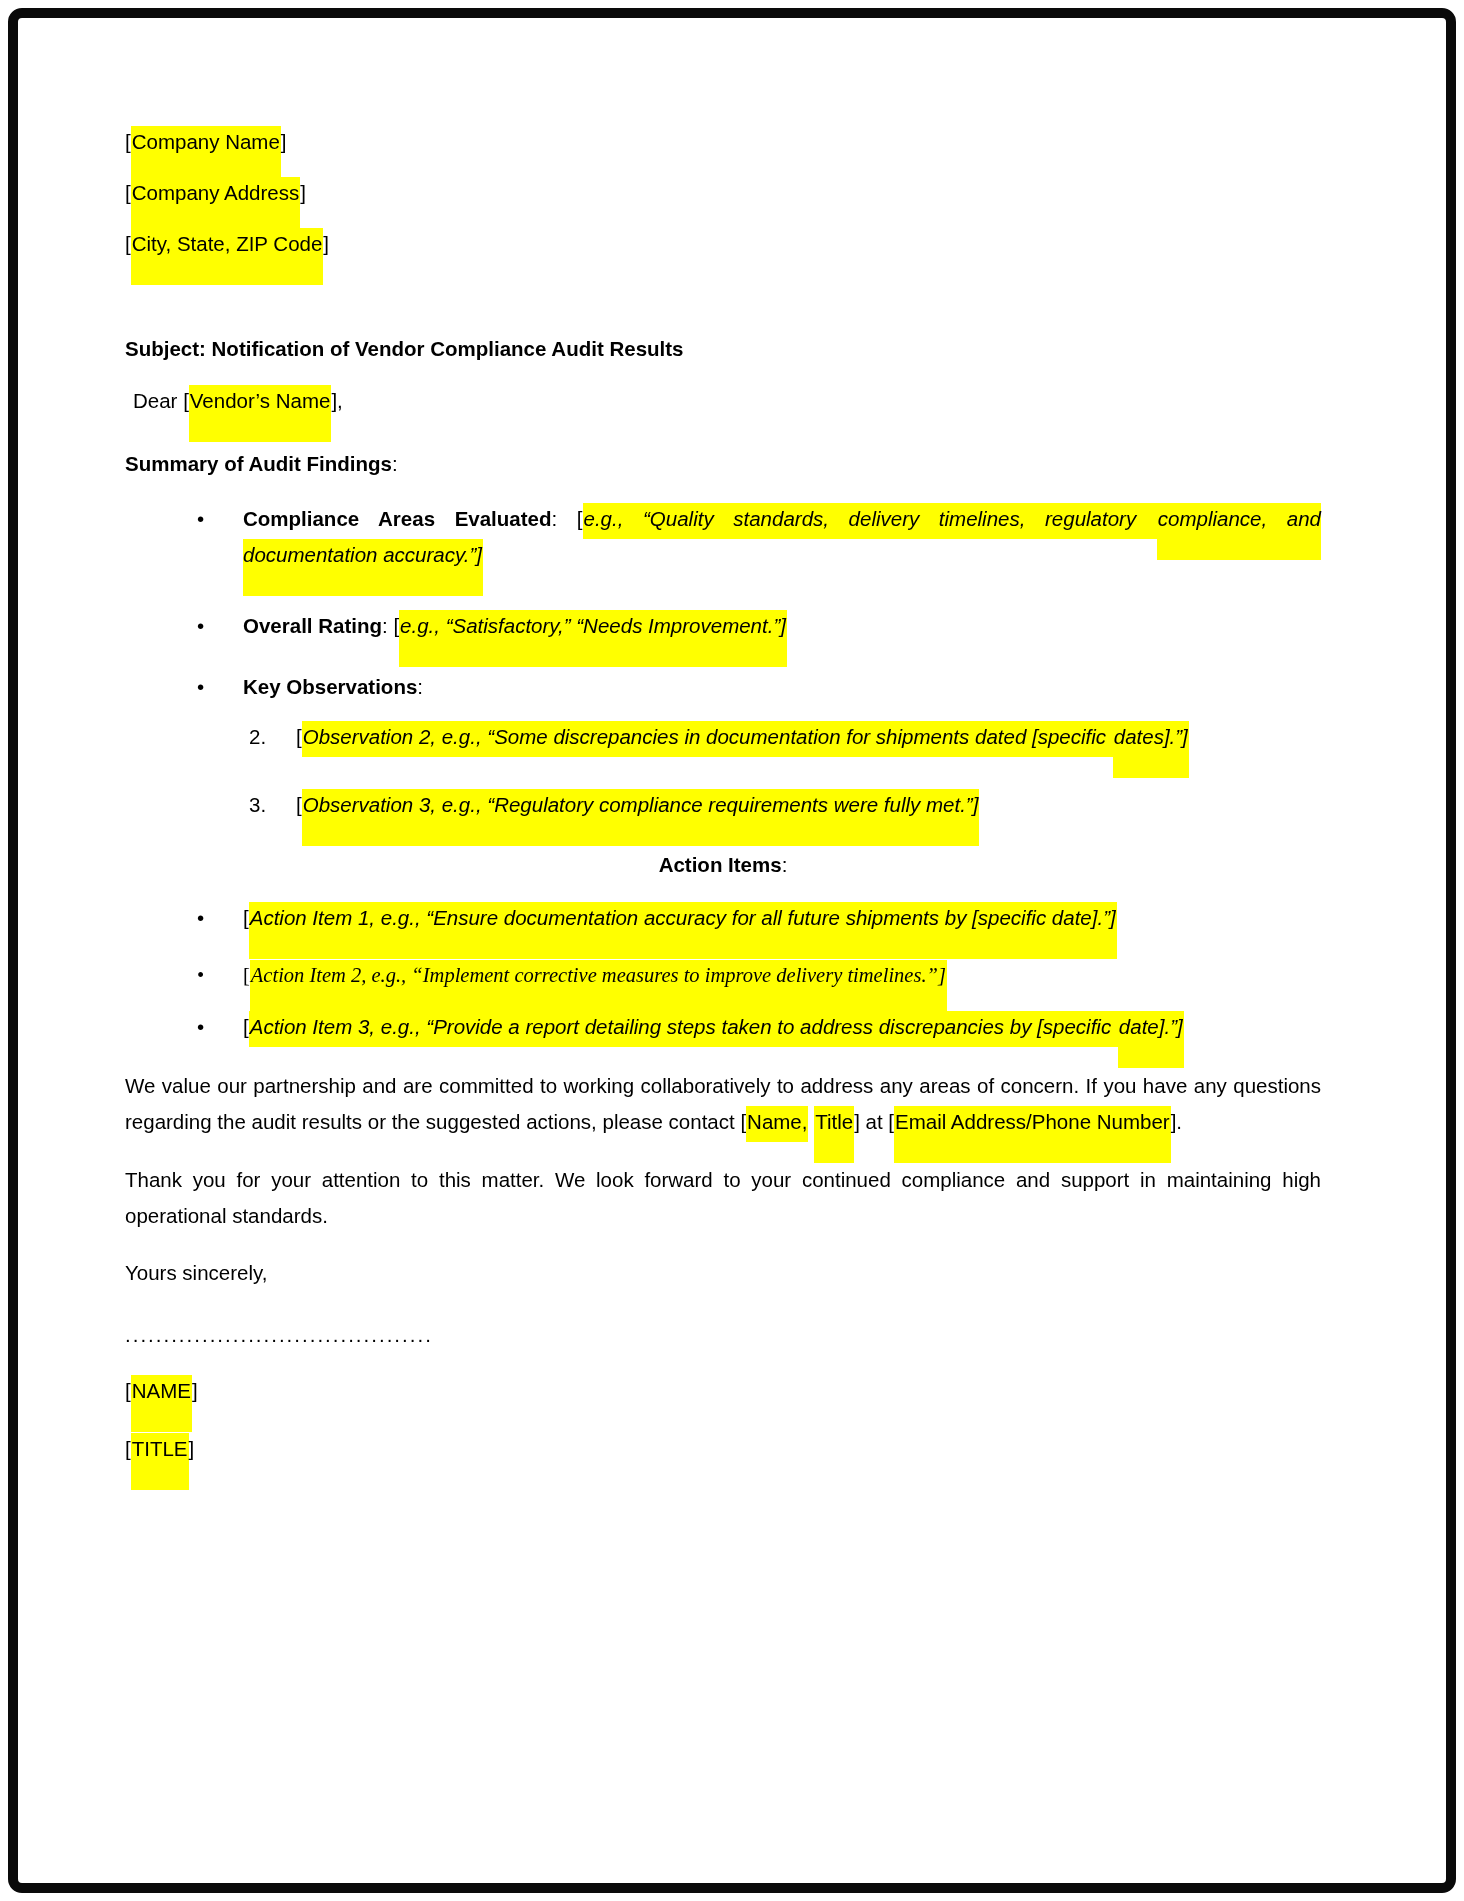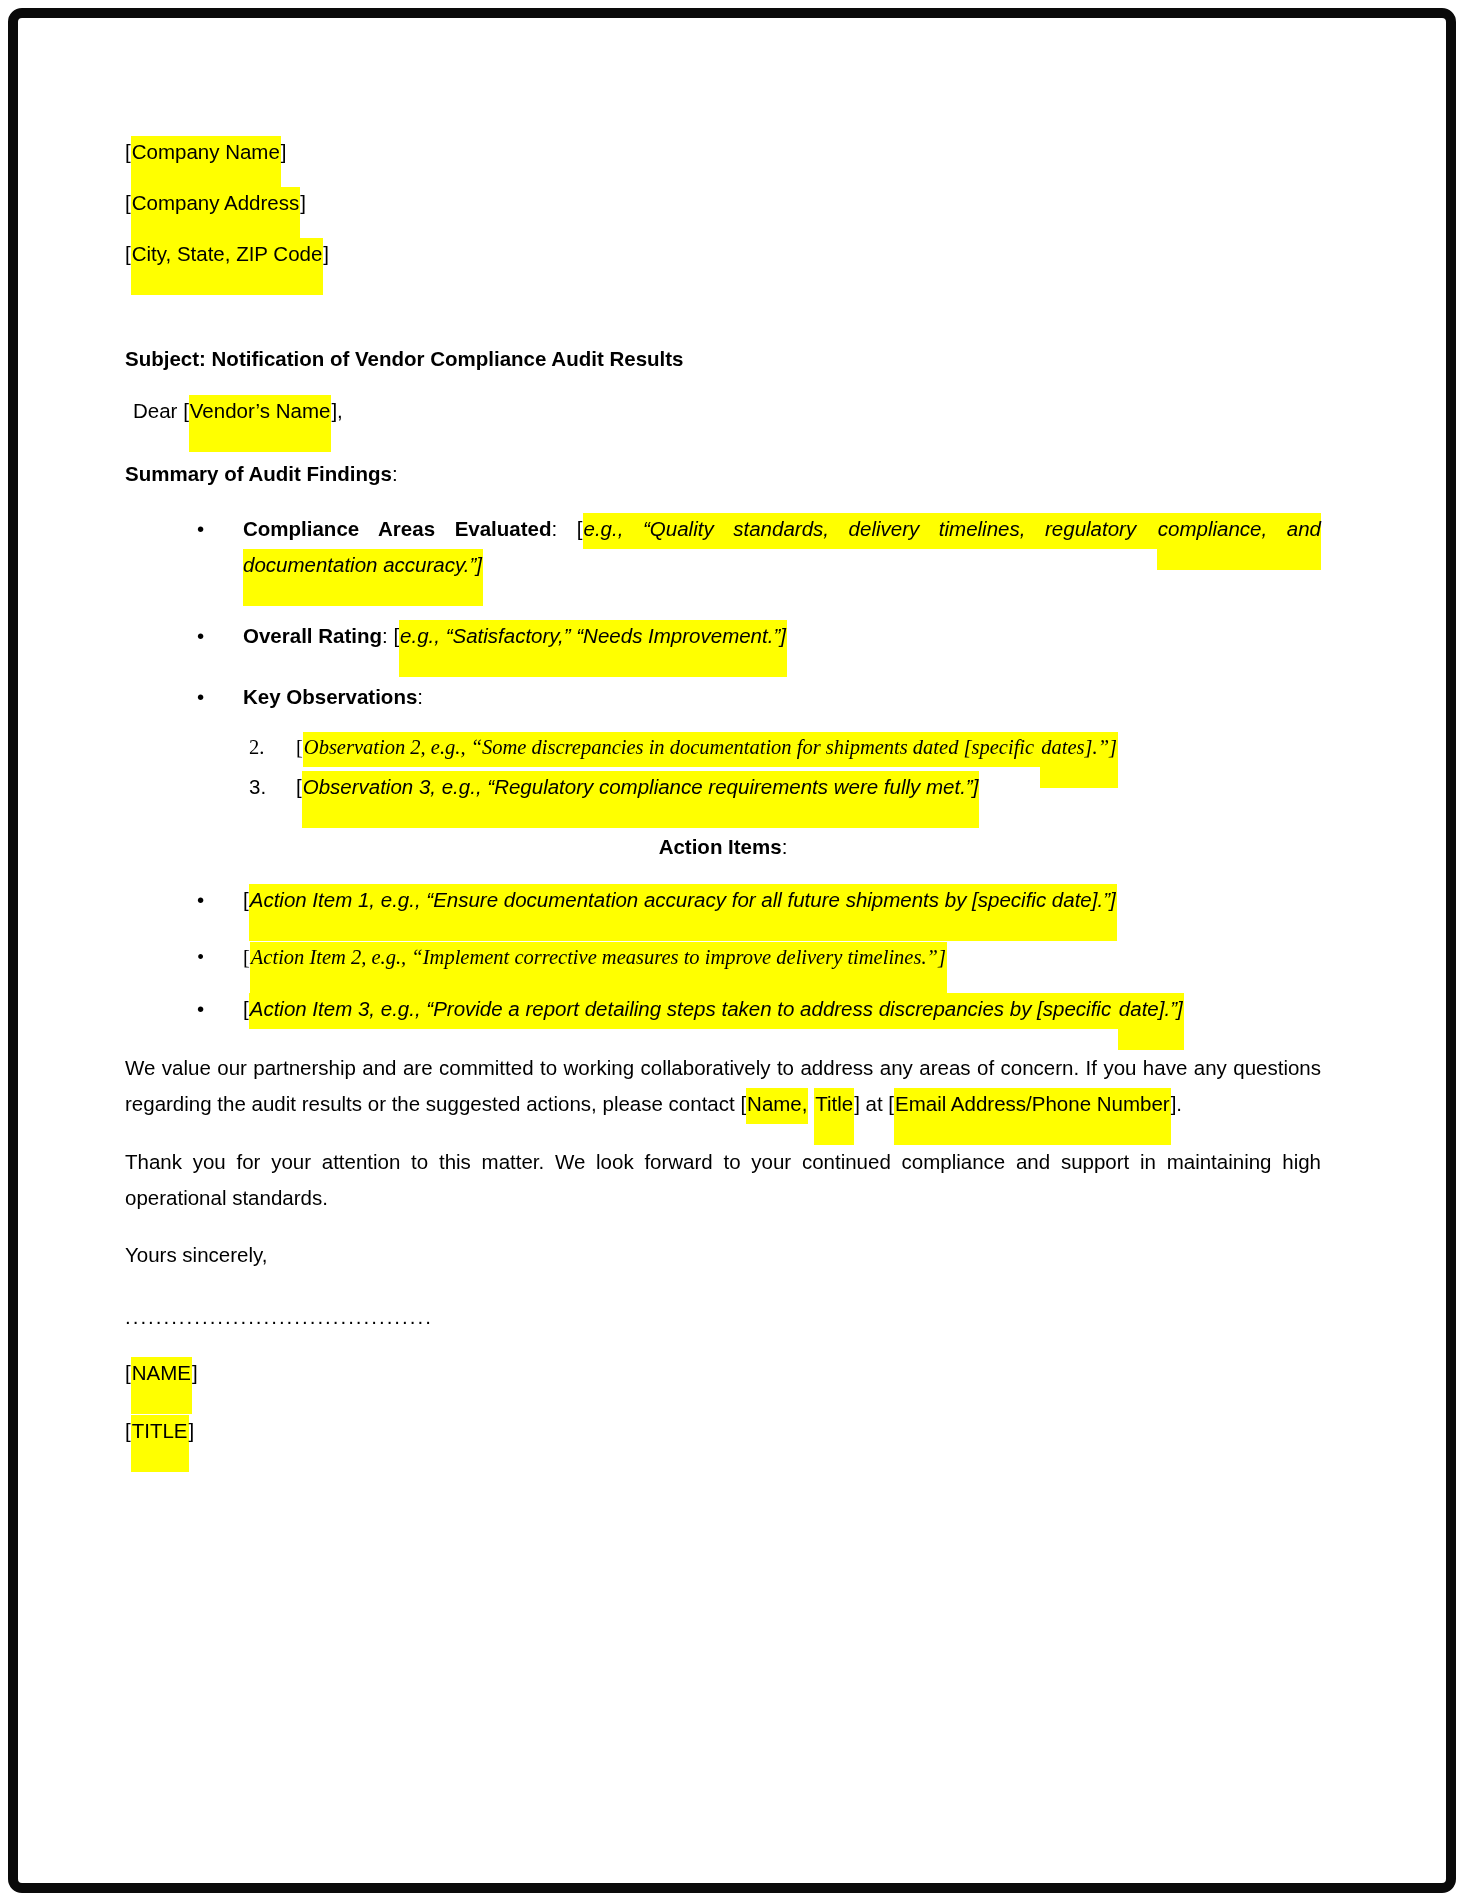--- a/index.html
+++ b/index.html
@@ -6,21 +6,21 @@
   body{
     width:1464px;height:1901px;background:#ffffff;position:relative;overflow:hidden;
     font-family:"Liberation Sans",sans-serif;color:#000;
     font-size:20.5px;line-height:36px;
   }
   .frame{
     position:absolute;top:8px;left:8px;right:8px;bottom:8px;
     border:10px solid #0a0a0a;border-radius:14px;
   }
   .doc{
-    position:absolute;top:134px;left:125px;width:1196px;
+    position:absolute;top:124px;left:125px;width:1196px;
   }
   .para{margin:0 0 22px 0;text-align:justify;}
   .left{text-align:left;}
   .b{font-weight:700;}
   .it{font-style:italic;}
   .hl,.hlt{background:#ffff00;padding:4px 1px 9px 1px;}
   .hlt{padding-bottom:30px;}
   .addr{margin-bottom:15px;}
   .subject{margin-top:69px;margin-bottom:16px;font-weight:700;}
   .greeting{margin-bottom:27px;margin-left:8px;}
@@ -33,21 +33,21 @@
     content:"\2022";
     position:absolute;left:-46px;top:0;
   }
   .obs-item{
     margin-left:118px;text-align:justify;
   }
   .num{
     display:inline-block;width:47px;margin-left:6px;
     font-style:normal;background:transparent;
   }
-  .mb14{margin-bottom:14px;} .mb17{margin-bottom:4px;font-family:Liberation Serif, serif;} .mb19{margin-bottom:16px;font-family:Liberation Serif, serif;}
+  .mb14{margin-bottom:14px;} .mb17{margin-bottom:32px;} .mb19{margin-bottom:16px;font-family:Liberation Serif, serif;}
   .mb20{margin-bottom:20px;} .mb21{margin-bottom:21px;} .mb22{margin-bottom:22px;}
   .mb23{margin-bottom:23px;} .mb24{margin-bottom:24px;} .mb25{margin-bottom:25px;margin-top:35px;}
   .mb26{margin-bottom:26px;}
   .dots{letter-spacing:2px;margin-bottom:20px;}
 </style>
 </head>
 <body>
 
 <div class="frame"></div>
 

